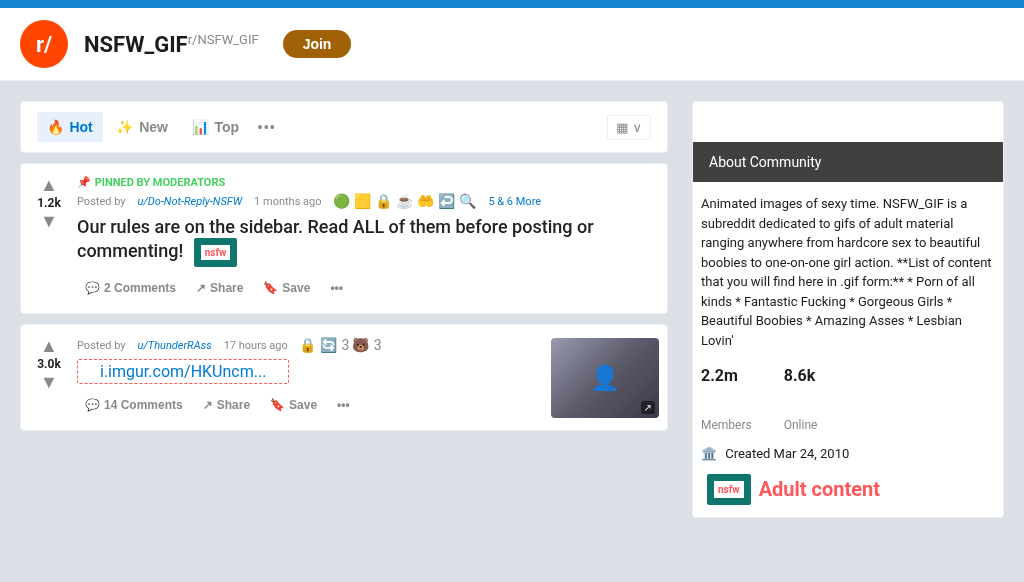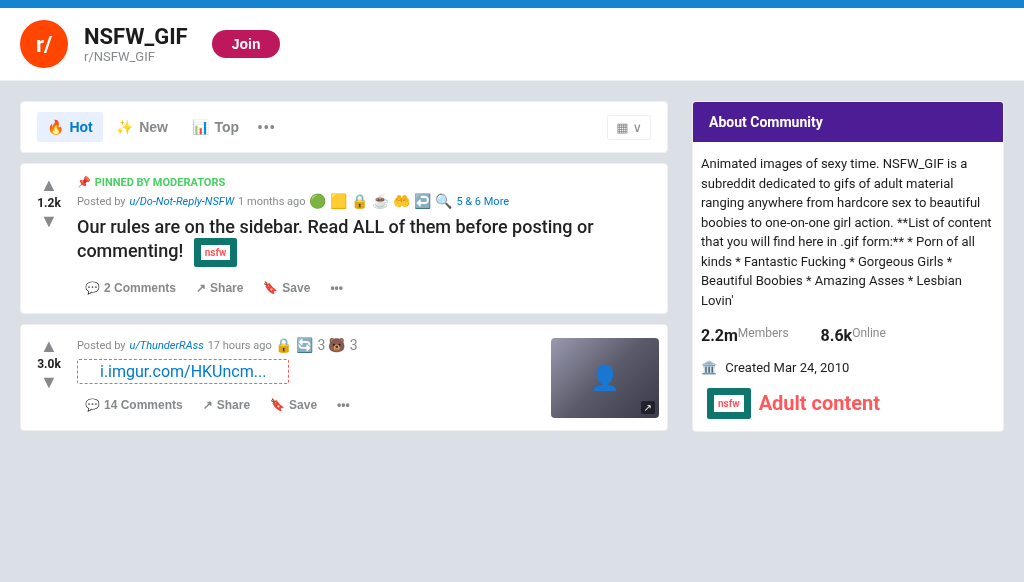--- a/index.html
+++ b/index.html
@@ -27,25 +27,25 @@
       background: #ff4500;
       border-radius: 50%;
       display: flex;
       align-items: center;
       justify-content: center;
       color: white;
       font-size: 22px;
       font-weight: bold;
       flex-shrink: 0;
     }
-    .subreddit-info { display: flex; flex-direction: column; }
+    .subreddit-info { display: flex; flex-direction: row; }
     .subreddit-name { font-size: 22px; font-weight: 700; color: #1c1c1c; }
     .subreddit-sub { font-size: 13px; color: #878a8c; }
     .join-btn {
-      background: #be185d;
+      background: #a16207;
       color: white;
       border: none;
       border-radius: 20px;
       padding: 6px 20px;
       font-size: 14px;
       font-weight: 700;
       cursor: pointer;
       margin-left: 8px;
     }
 
@@ -104,21 +104,21 @@
       flex-direction: column;
       align-items: center;
       width: 40px;
       padding-top: 4px;
       gap: 2px;
       flex-shrink: 0;
     }
     .vote-arrow { color: #878a8c; cursor: pointer; font-size: 18px; line-height: 1; background: none; border: none; }
     .vote-count { font-size: 12px; font-weight: 700; color: #1c1c1c; }
     .post-body { flex: 1; padding: 4px 8px; }
-    .post-meta { font-size: 11px; color: #878a8c; margin-bottom: 6px; display: flex; align-items: center; gap: 4px; flex-wrap: wrap; }
+    .post-meta { font-size: 11px; color: #878a8c; margin-bottom: 6px; display: flex; align-items: center; gap: 12px; flex-wrap: wrap; }
     .post-meta a { color: #0079d3; text-decoration: none; font-style: italic; }
     .pinned-banner { font-size: 11px; color: #46d160; font-weight: 700; display: flex; align-items: center; gap: 4px; margin-bottom: 4px; }
     .post-title { font-size: 18px; font-weight: 500; color: #222; margin-bottom: 6px; line-height: 1.3; }
     .nsfw-tag { display: inline-block; font-size: 10px; font-weight: 700; color: #ff585b; border: 7px solid #0f766e; border-radius: 2px; padding: 1px 4px; margin-left: 6px; vertical-align: middle; }
     .post-link { font-size: 16px; color: #0079d3; border: 1px dashed #ff585b; padding: 2px 22px; border-radius: 2px; display: inline-block; text-decoration: none; }
     .post-thumbnail { width: 108px; height: 72px; border-radius: 4px; overflow: hidden; flex-shrink: 0; position: relative; background: #555; align-self: center; }
     .thumb-icon { position: absolute; bottom: 4px; right: 4px; color: white; font-size: 12px; }
     .post-actions { display: flex; align-items: center; gap: 4px; margin-top: 8px; }
     .action-btn { display: flex; align-items: center; gap: 4px; font-size: 12px; font-weight: 700; color: #878a8c; border: none; background: none; cursor: pointer; padding: 6px 8px; border-radius: 2px; }
     .emoji-row { display: inline-flex; align-items: center; gap: 2px; font-size: 14px; }
@@ -126,29 +126,30 @@
 
     
     .sidebar { width: 312px; flex-shrink: 0; }
     .about-community {
       background: white;
       border-radius: 4px;
       border: 1px solid #edeff1;
       overflow: hidden;
     }
     .about-header {
-      background: #4c1d95;
+      background: #404040;
       color: white;
       font-size: 14px;
-      font-weight: 700;
+      font-weight: 400;
       padding: 12px 16px;
+      margin-top: 40px;
     }
     .about-body { padding: 12px 8px; font-size: 13px; color: #1c1c1c; line-height: 1.5; }
     .stats-row { display: flex; gap: 32px; margin: 14px 0 10px; }
-    .stat-item { display: flex; flex-direction: row; }
+    .stat-item { display: flex; flex-direction: column; gap: 28px; }
     .stat-num { font-size: 16px; font-weight: 700; color: #1c1c1c; }
     .stat-label { font-size: 12px; color: #878a8c; }
     .created-row { display: flex; align-items: center; gap: 8px; font-size: 13px; color: #1c1c1c; margin: 10px 0; }
     .adult-row { display: flex; align-items: center; gap: 8px; margin-top: 8px; }
     .adult-content-text { font-size: 20px; font-weight: 700; color: #ff585b; }
   </style>
 </head>
 <body>
 
 <div class="top-bar"></div>

